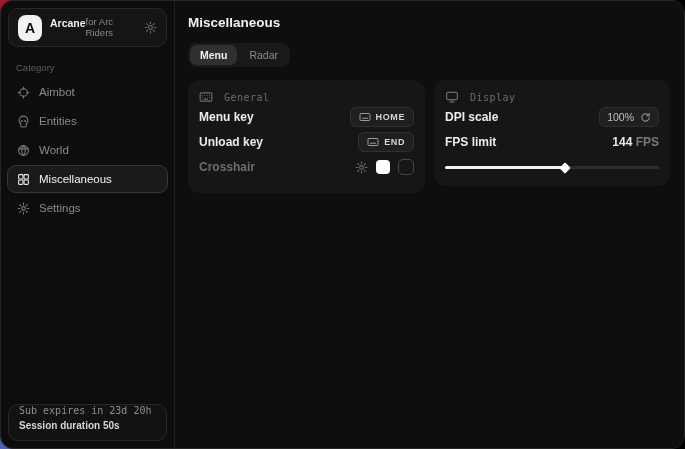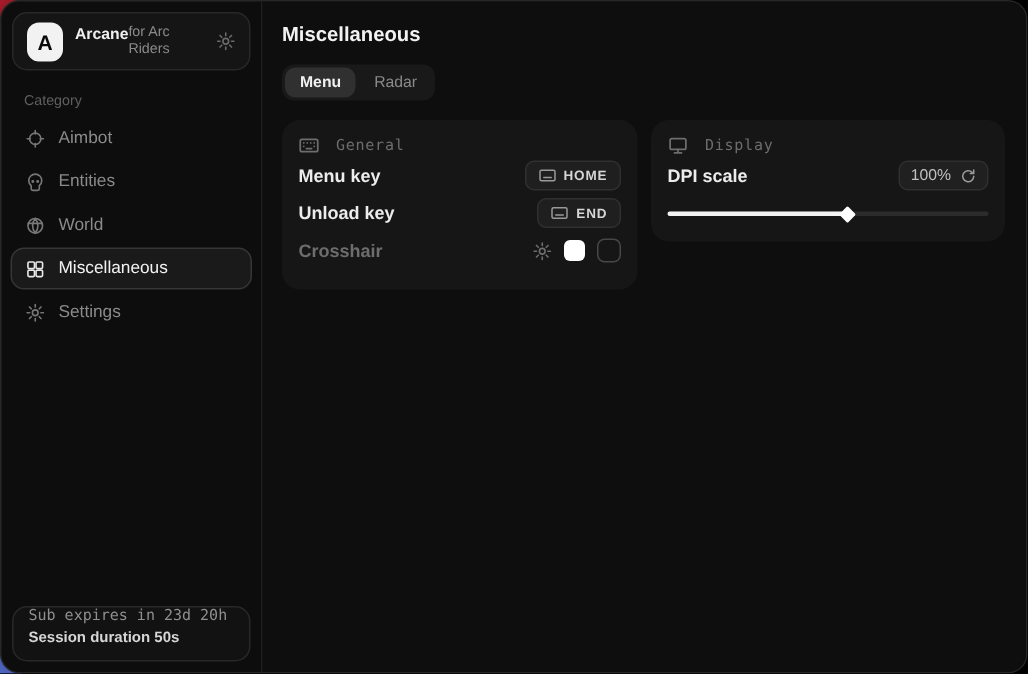--- a/index.html
+++ b/index.html
@@ -244,20 +244,27 @@
               <span>100%</span>
               <span class="cicon">
                 <svg width="11" height="11" viewBox="0 0 24 24" fill="none" stroke="currentColor" stroke-width="2.2" stroke-linecap="round" stroke-linejoin="round">
                   <path d="M20 12a8 8 0 1 1-2.3-5.6"></path>
                     <path d="M20 3v5h-5"></path>
                 </svg>
               </span>
             </span>
           </div>
 
+          <div class="row">
+            <span class="row-label">FPS limit</span>
+            <span class="fps-value">
+              <span>144</span>
+              <span class="fps-unit">FPS</span>
+            </span>
+          </div>
 
           <div class="slider">
             <div class="slider-track"></div>
             <div class="slider-fill" style="width: 56%;"></div>
             <div class="slider-thumb" style="left: calc(56% - 4px);"></div>
           </div>
         </div>
 
       </div>
     </div>

